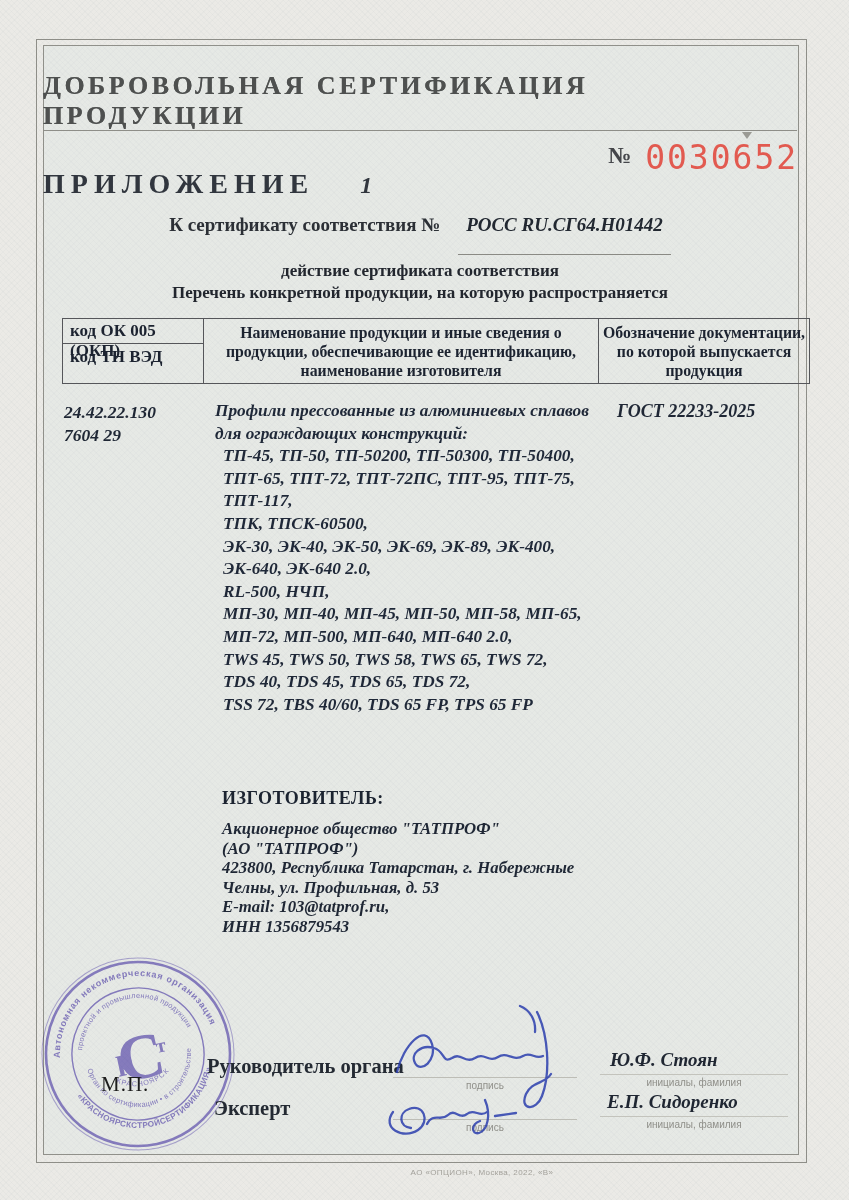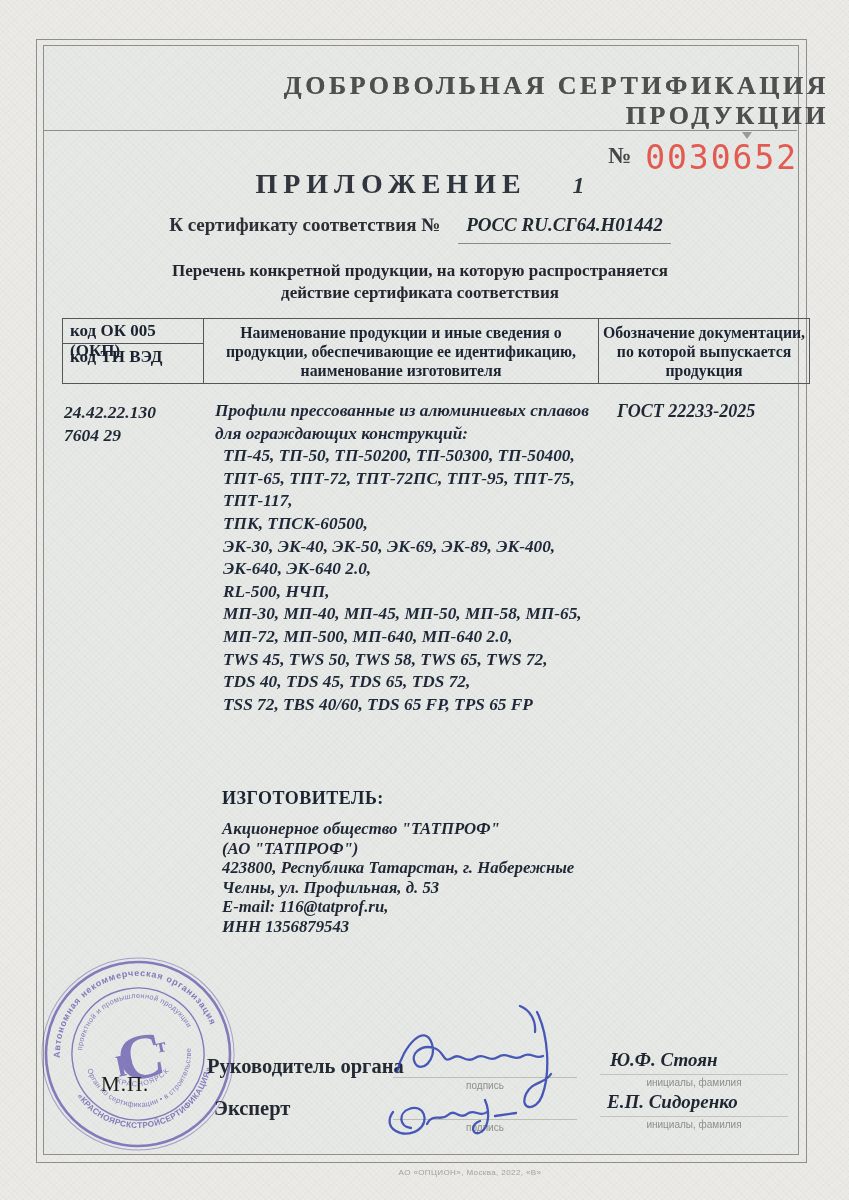--- a/index.html
+++ b/index.html
@@ -9,36 +9,36 @@
     background-image:
       repeating-linear-gradient(45deg, rgba(150,165,170,0.06) 0 1px, transparent 1px 4px),
       repeating-linear-gradient(-45deg, rgba(150,165,170,0.05) 0 1px, transparent 1px 4px);
   }
   .abs{position:absolute;}
   
   .frame-outer{left:36px;top:39px;width:769px;height:1122px;border:1.4px solid #8e8e88;}
   .frame-inner{left:43px;top:45px;width:754px;height:1108px;border:1px solid #90908a;
     background:rgba(205,228,230,0.14);}
   .header-strip{left:43px;top:45px;width:754px;height:85px;border-bottom:1.4px solid #8e8e88;}
-  .doc-title{width:100%;text-align:right;margin-top:26px;font-weight:bold;font-size:26px;
-    letter-spacing:3.5px;color:#4e504f;text-shadow:0 0 0.4px #6a6c6b;padding-left:32px;}
+  .doc-title{width:100%;text-align:left;margin-top:26px;font-weight:bold;font-size:26px;
+    letter-spacing:3.5px;color:#4e504f;text-shadow:0 0 0.4px #6a6c6b;}
   .tri-mark{left:742px;top:132px;width:0;height:0;border-left:5px solid transparent;
     border-right:5px solid transparent;border-top:7px solid #9a9a94;}
   
   .doc-number{left:608px;top:138px;white-space:nowrap;}
   .no-sign{font-size:23px;color:#44464a;font-weight:bold;vertical-align:6px;}
   .no-digits{font-family:"DejaVu Sans Mono", monospace;font-size:33px;color:#e25a50;
     letter-spacing:2px;margin-left:10px;}
-  .appendix-title{left:43px;top:168px;width:754px;text-align:center;font-size:28px;
+  .appendix-title{left:43px;top:168px;width:754px;text-align:left;font-size:28px;
     font-weight:bold;letter-spacing:6px;color:#31363e;}
   .appendix-num{font-style:italic;font-weight:bold;letter-spacing:0;font-size:24px;margin-left:46px;}
   .cert-line{left:43px;top:214px;width:754px;text-align:center;color:#2c3036;}
   .cert-label{font-size:19px;font-weight:bold;}
   .cert-value{font-size:19px;font-weight:bold;font-style:italic;margin-left:14px;
-    border-bottom:1px solid #8a8a84;padding:0 8px 8px 8px;color:#222831;}
+    border-bottom:1px solid #8a8a84;padding:0 8px 19px 8px;color:#222831;}
   .subtitle{left:43px;top:260px;width:754px;text-align:center;font-weight:bold;
     font-size:17px;line-height:22px;color:#22262e;}
   
   .table-head{left:62px;top:318px;width:746px;height:64px;border:1.4px solid #55565a;
     display:flex;color:#1c2330;}
   .th-col1{width:140px;border-right:1.4px solid #55565a;display:flex;flex-direction:column;}
   .th-col1 .c1r1{height:25px;border-bottom:1.4px solid #55565a;font-weight:bold;font-size:17px;
     padding:2px 0 0 7px;box-sizing:border-box;}
   .th-col1 .c1r2{flex:1;font-weight:bold;font-size:17px;padding:3px 0 0 7px;box-sizing:border-box;}
   .th-col2{width:394px;border-right:1.4px solid #55565a;display:flex;align-items:center;
@@ -71,21 +71,21 @@
   .sig-caption-1{top:1080px;} .sig-caption-2{top:1122px;}
   .name{font-weight:bold;font-style:italic;font-size:19px;color:#1f2632;white-space:nowrap;}
   .name-1{left:610px;top:1049px;} .name-2{left:607px;top:1091px;}
   .name-line{height:0;border-top:1px solid #c3c3bc;width:188px;left:600px;}
   .name-line-1{top:1074px;} .name-line-2{top:1116px;}
   .name-caption{left:600px;width:188px;text-align:center;font-family:"Liberation Sans",sans-serif;
     font-size:10px;color:#8f8f89;}
   .name-caption-1{top:1077px;} .name-caption-2{top:1119px;}
   .signatures-svg{left:385px;top:1000px;z-index:6;}
   
-  .imprint{left:470px;top:1168px;transform:translateX(-50%);font-family:"Liberation Sans",sans-serif;
+  .imprint{left:482px;top:1168px;transform:translateX(-50%);font-family:"Liberation Sans",sans-serif;
     font-size:8px;color:#a3a19b;letter-spacing:0.4px;white-space:nowrap;}
 </style>
 </head>
 <body>
 
 <div class="page">
 
   <div class="abs frame-outer"></div>
   <div class="abs frame-inner"></div>
 
@@ -102,22 +102,22 @@
   <div class="abs appendix-title">
     <span>ПРИЛОЖЕНИЕ</span><span class="appendix-num">1</span>
   </div>
 
   <div class="abs cert-line">
     <span class="cert-label">К сертификату соответствия №</span>
     <span class="cert-value">РОСС RU.СГ64.Н01442</span>
   </div>
 
   <div class="abs subtitle">
+    <div>действие сертификата соответствия</div>
     <div>Перечень конкретной продукции, на которую распространяется</div>
-    <div>действие сертификата соответствия</div>
   </div>
 
   <div class="abs table-head">
     <div class="th-col1">
       <div class="c1r1">код ОК 005 (ОКП)</div>
       <div class="c1r2">код ТН ВЭД</div>
     </div>
     <div class="th-col2">
       <div>Наименование продукции и иные сведения о продукции, обеспечивающие ее идентификацию, наименование изготовителя</div>
     </div>
@@ -152,21 +152,21 @@
 
   <div class="abs doc-ref">ГОСТ 22233-2025</div>
 
   <div class="abs manufacturer">
     <div class="m-head">ИЗГОТОВИТЕЛЬ:</div>
     <div>
         <div class="m-line">Акционерное общество "ТАТПРОФ"</div>
         <div class="m-line">(АО "ТАТПРОФ")</div>
         <div class="m-line">423800, Республика Татарстан, г. Набережные</div>
         <div class="m-line">Челны, ул. Профильная, д. 53</div>
-        <div class="m-line">E-mail: 116@tatprof.ru,</div>
+        <div class="m-line">E-mail: 103@tatprof.ru,</div>
         <div class="m-line">ИНН 1356879543</div>
       </div>
   </div>
 
   <svg class="abs stamp" width="200" height="200" viewBox="0 0 200 200">
     <defs>
       <path id="so-t" d="M 22,100 A 78,78 0 0 1 178,100"></path>
       <path id="so-b" d="M 26,100 A 74,74 0 0 0 174,100"></path>
       <path id="si-t" d="M 44,100 A 56,56 0 0 1 156,100"></path>
       <path id="si-b" d="M 47,100 A 53,53 0 0 0 153,100"></path>

